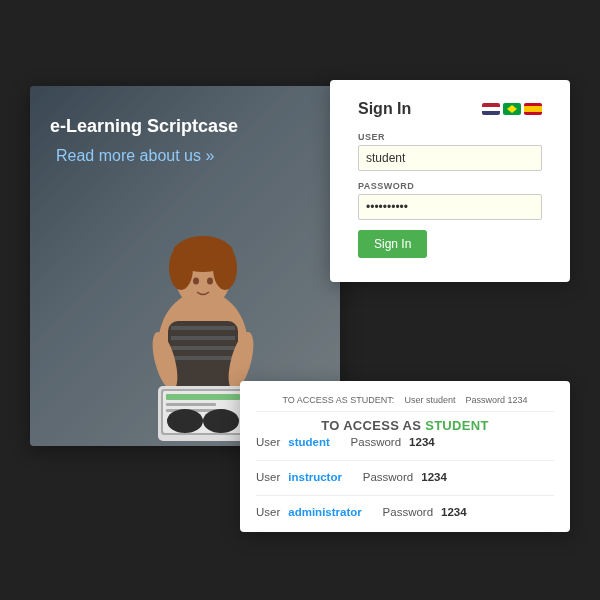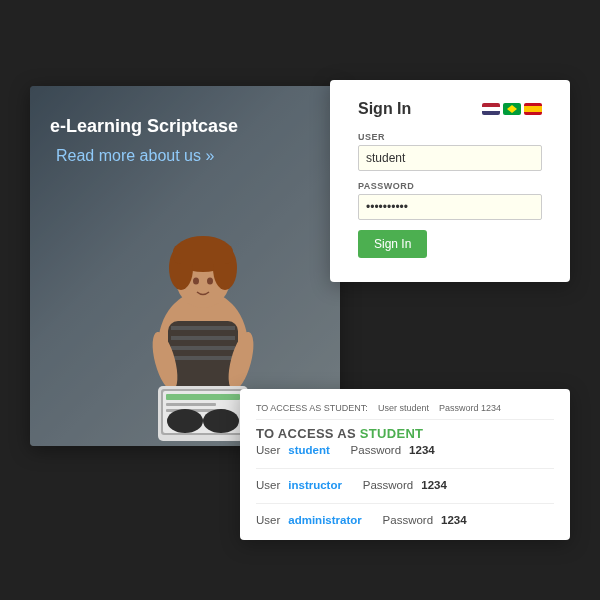--- a/index.html
+++ b/index.html
@@ -270,21 +270,21 @@
     </div>
 
     <div>
       <div class="form-label">PASSWORD</div>
       <input class="form-input" type="password" value="••••••••••" style="">
     </div>
 
     <button class="btn-signin">Sign In</button>
   </div>
 
-  <div class="info-card" style="position:absolute; bottom:0; right:0; width:330px;">
+  <div class="info-card" style="position:absolute; bottom:8px; right:0; width:330px;text-align:center;">
 
     <div style="font-size:9px; color:#666; margin-bottom:6px; padding-bottom:6px; border-bottom:1px solid #eee;">
       <span>TO ACCESS AS STUDENT: &nbsp;&nbsp;</span>
       <span>User student &nbsp;&nbsp;</span>
       <span>Password 1234</span>
     </div>
 
     <div class="info-section">
       <div class="info-title">TO ACCESS AS <span style="color:#4CAF50;">STUDENT</span></div>
       <div class="info-row">

